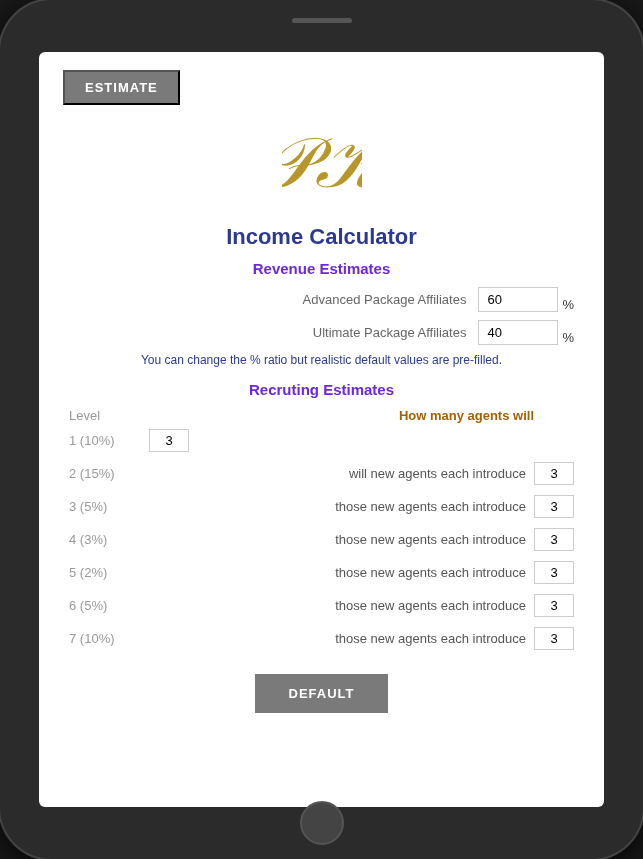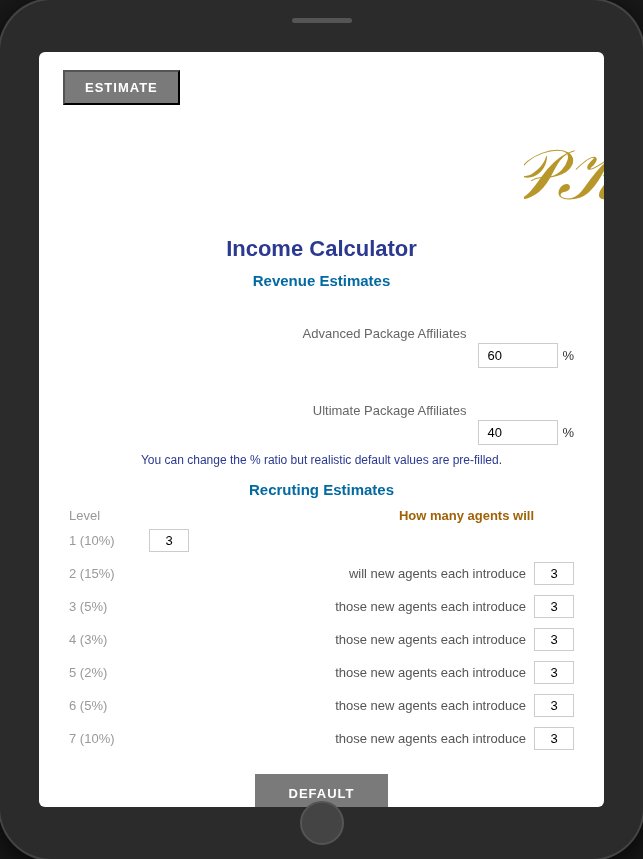--- a/index.html
+++ b/index.html
@@ -59,26 +59,26 @@
     }
 
     .estimate-tab {
       background: #7a7a7a;
       color: #fff;
       font-size: 13px;
       font-weight: bold;
       letter-spacing: 1px;
       padding: 8px 20px;
       display: inline-block;
-      margin: 18px 0 12px 24px;
+      margin: 18px 0 0 24px;
       cursor: pointer;
     }
 
     .logo-area {
-      text-align: right;
+      text-align: center;
       margin: 10px 0 4px 0;
     }
 
     .logo-text {
       font-size: 54px;
       color: #b8972a;
       font-family: 'Georgia', serif;
       font-style: italic;
       line-height: 1;
       display: inline-block;
@@ -88,21 +88,21 @@
     .page-title {
       text-align: center;
       color: #2b3990;
       font-size: 22px;
       font-weight: bold;
       margin: 20px 0 10px 0;
     }
 
     .section-title {
       text-align: center;
-      color: #0369a1;
+      color: #6d28d9;
       font-size: 15px;
       font-weight: bold;
       margin-bottom: 10px;
     }
 
     .revenue-section {
       padding: 0 30px;
       margin-bottom: 6px;
     }
 
@@ -116,22 +116,21 @@
     .revenue-label {
       color: #666;
       font-size: 13px;
       flex: 1;
       text-align: right;
       padding-right: 12px;
     }
 
     .revenue-input-wrap {
       display: flex;
-      align-items: center;
-      margin-top: 44px;
+      align-items: flex-end;
     }
 
     .revenue-input {
       width: 80px;
       border: 1px solid #ccc;
       padding: 4px 8px;
       font-size: 13px;
       text-align: left;
       outline: none;
     }

